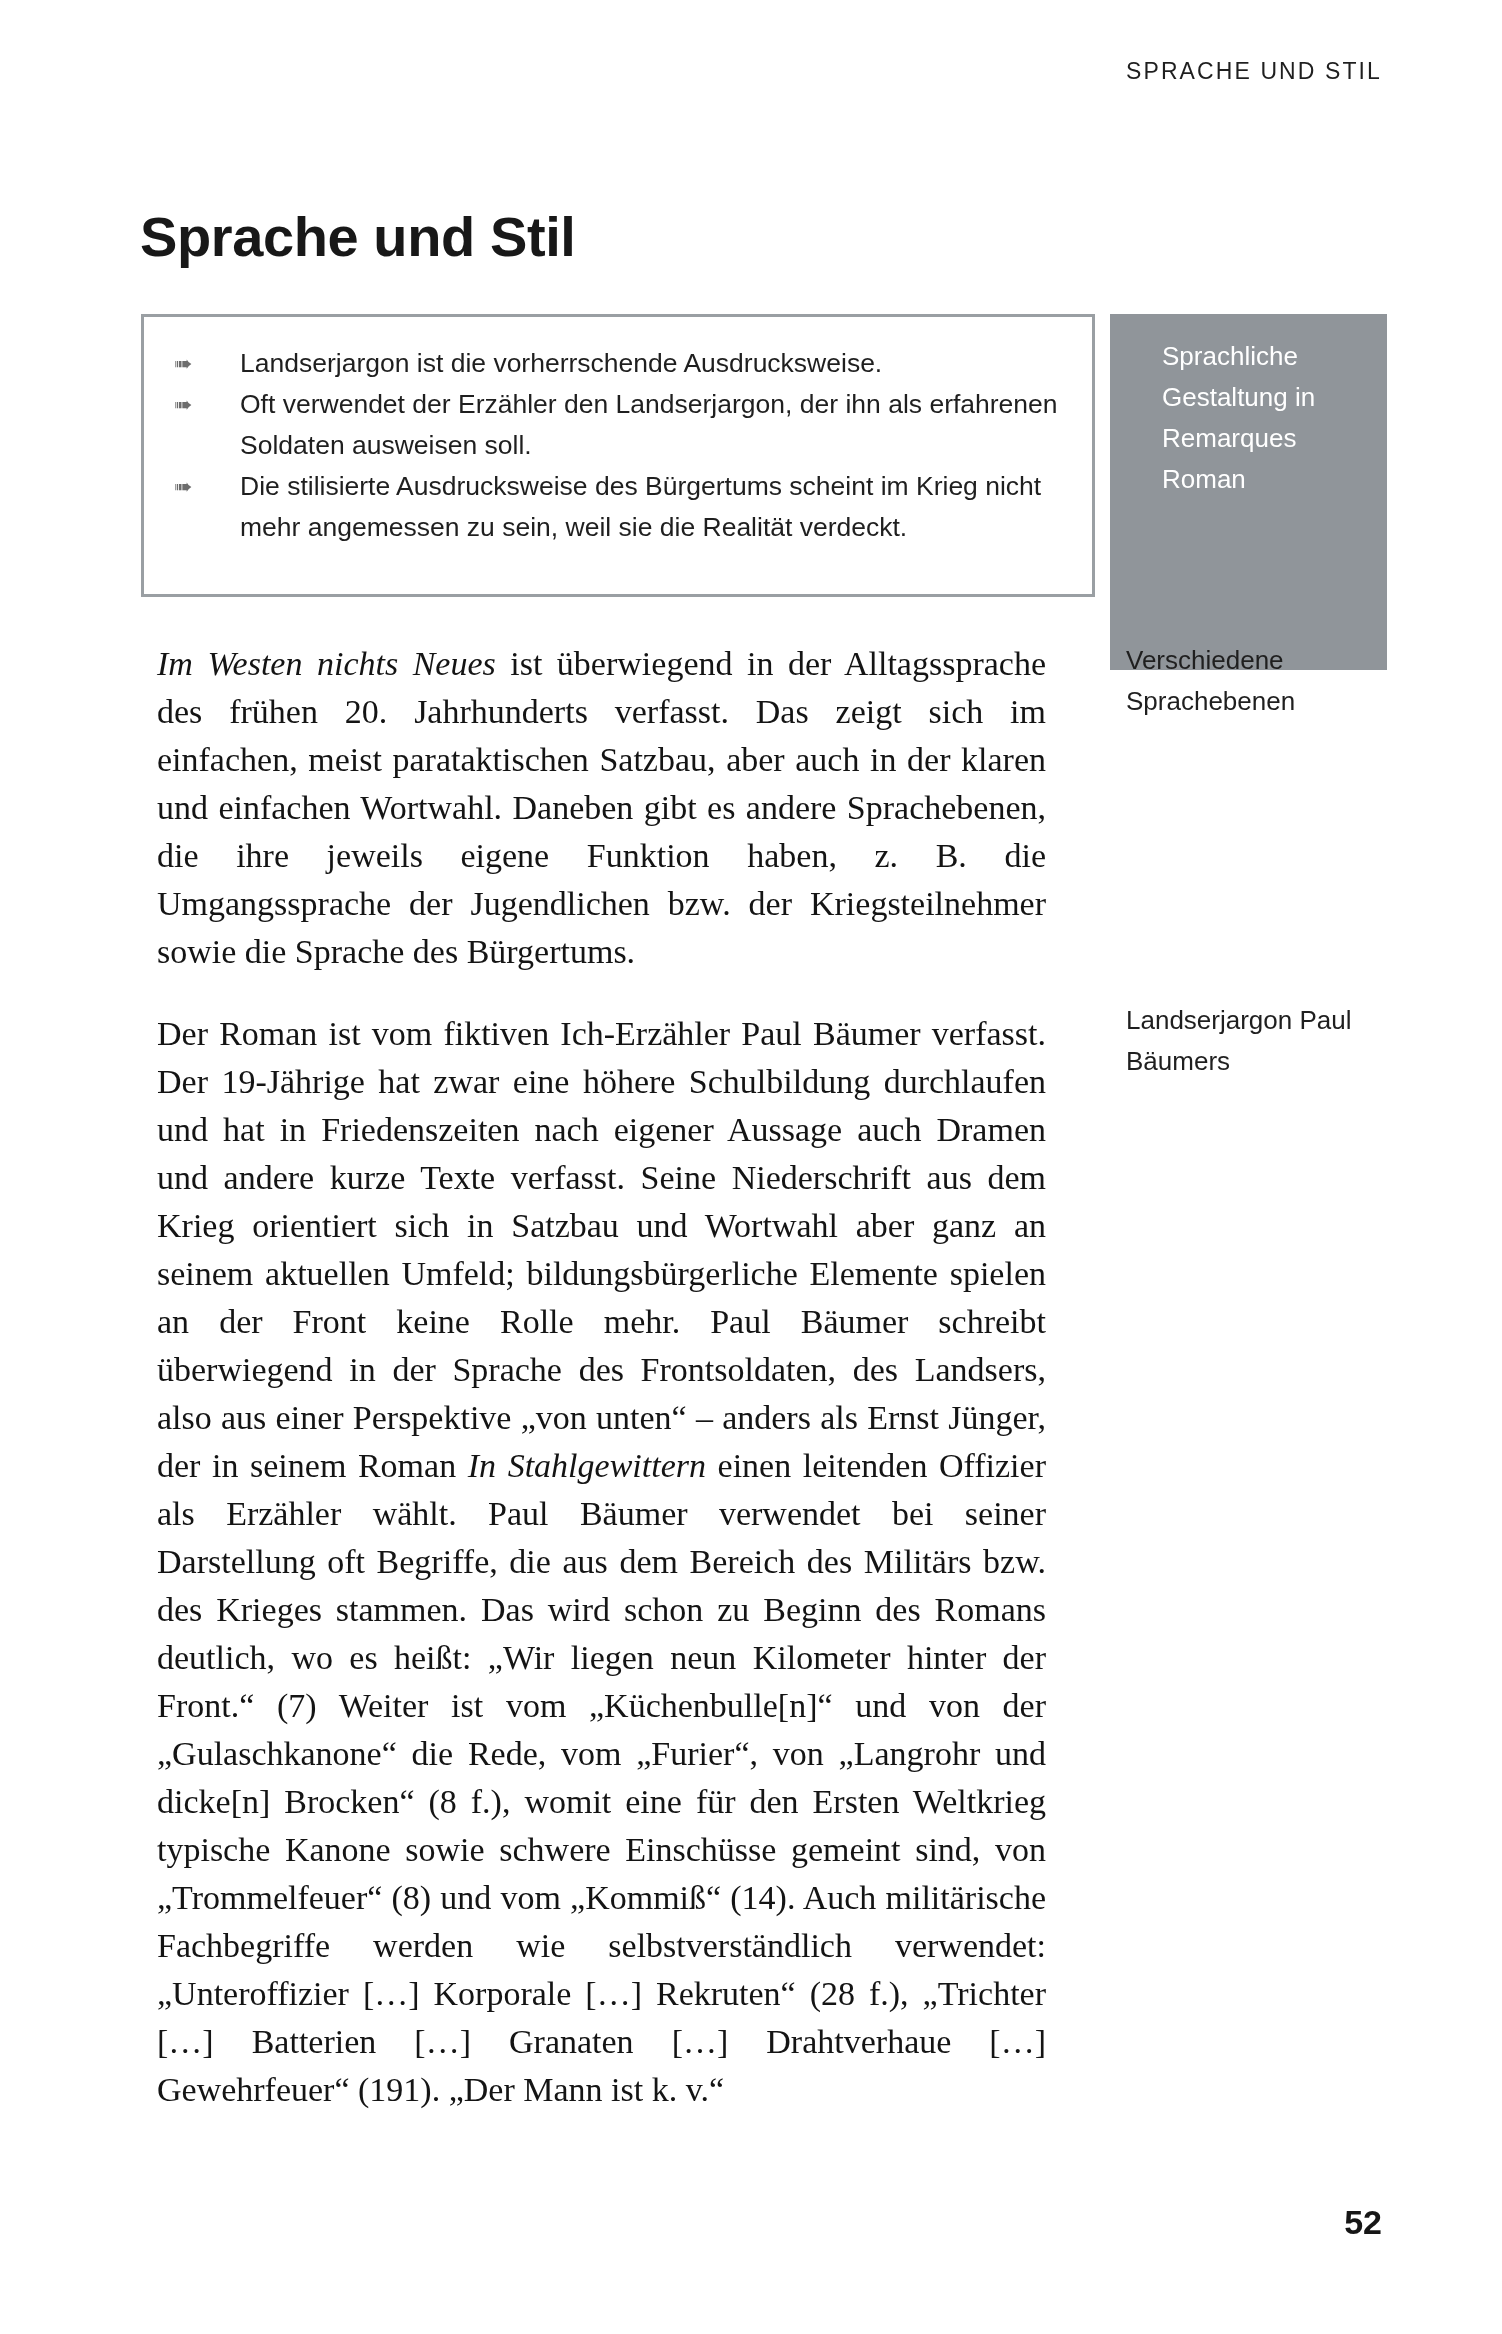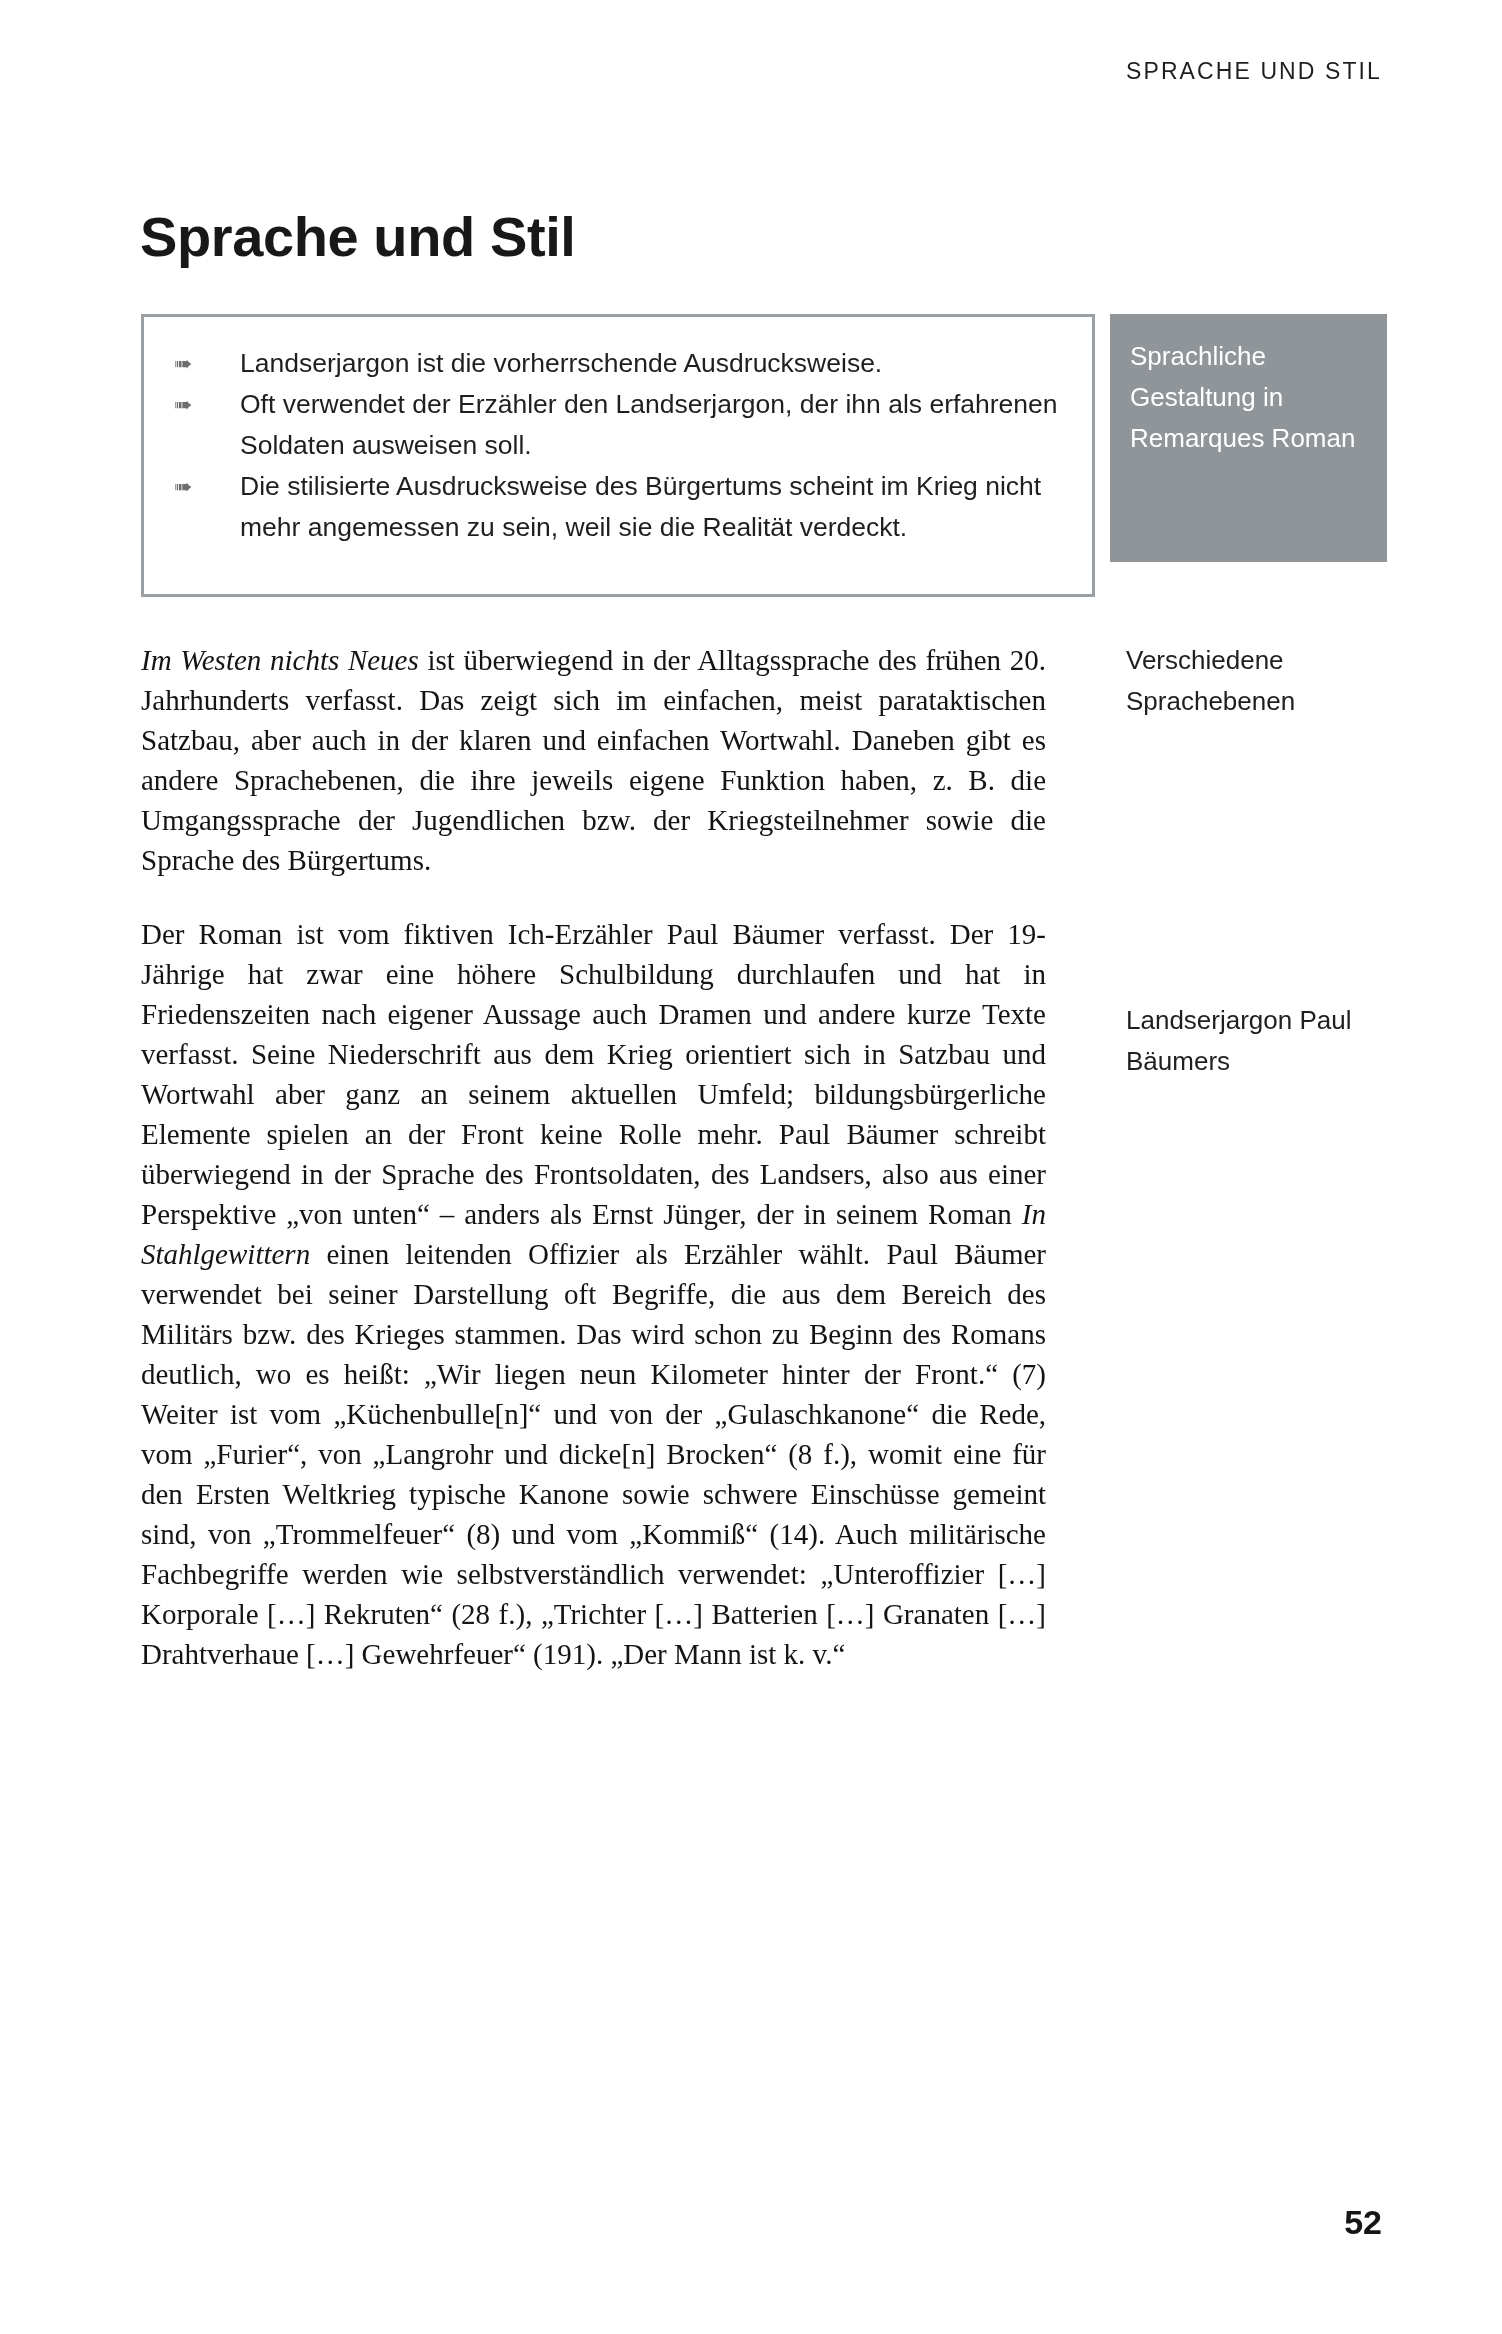--- a/index.html
+++ b/index.html
@@ -79,44 +79,45 @@
     flex: 1 1 auto;
     padding-right: 4px;
   }
 
   
   .gray-box {
     position: absolute;
     left: 1110px;
     top: 314px;
     width: 277px;
-    height: 248px;
+    height: 356px;
     background: #90959a;
     box-sizing: border-box;
+    padding-left: 32px;
   }
   .gray-box-text {
     font-family: "Liberation Sans", sans-serif;
     font-size: 26px;
     line-height: 41px;
     color: #ffffff;
     padding: 22px 10px 0 20px;
   }
 
   
   .body-col {
     position: absolute;
     left: 141px;
     top: 640px;
     width: 905px;
   }
   .body-col p {
-    margin: 0 0 34px 0;
+    margin: 0 0 34px 16px;
     font-family: "Liberation Serif", serif;
-    font-size: 29px;
-    line-height: 40px;
+    font-size: 34px;
+    line-height: 48px;
     text-align: justify;
     text-justify: inter-word;
     hyphens: manual;
     color: #141414;
   }
   .body-col p:last-child { margin-bottom: 0; }
   .body-col i { font-style: italic; }
 
   
   .margin-note {

